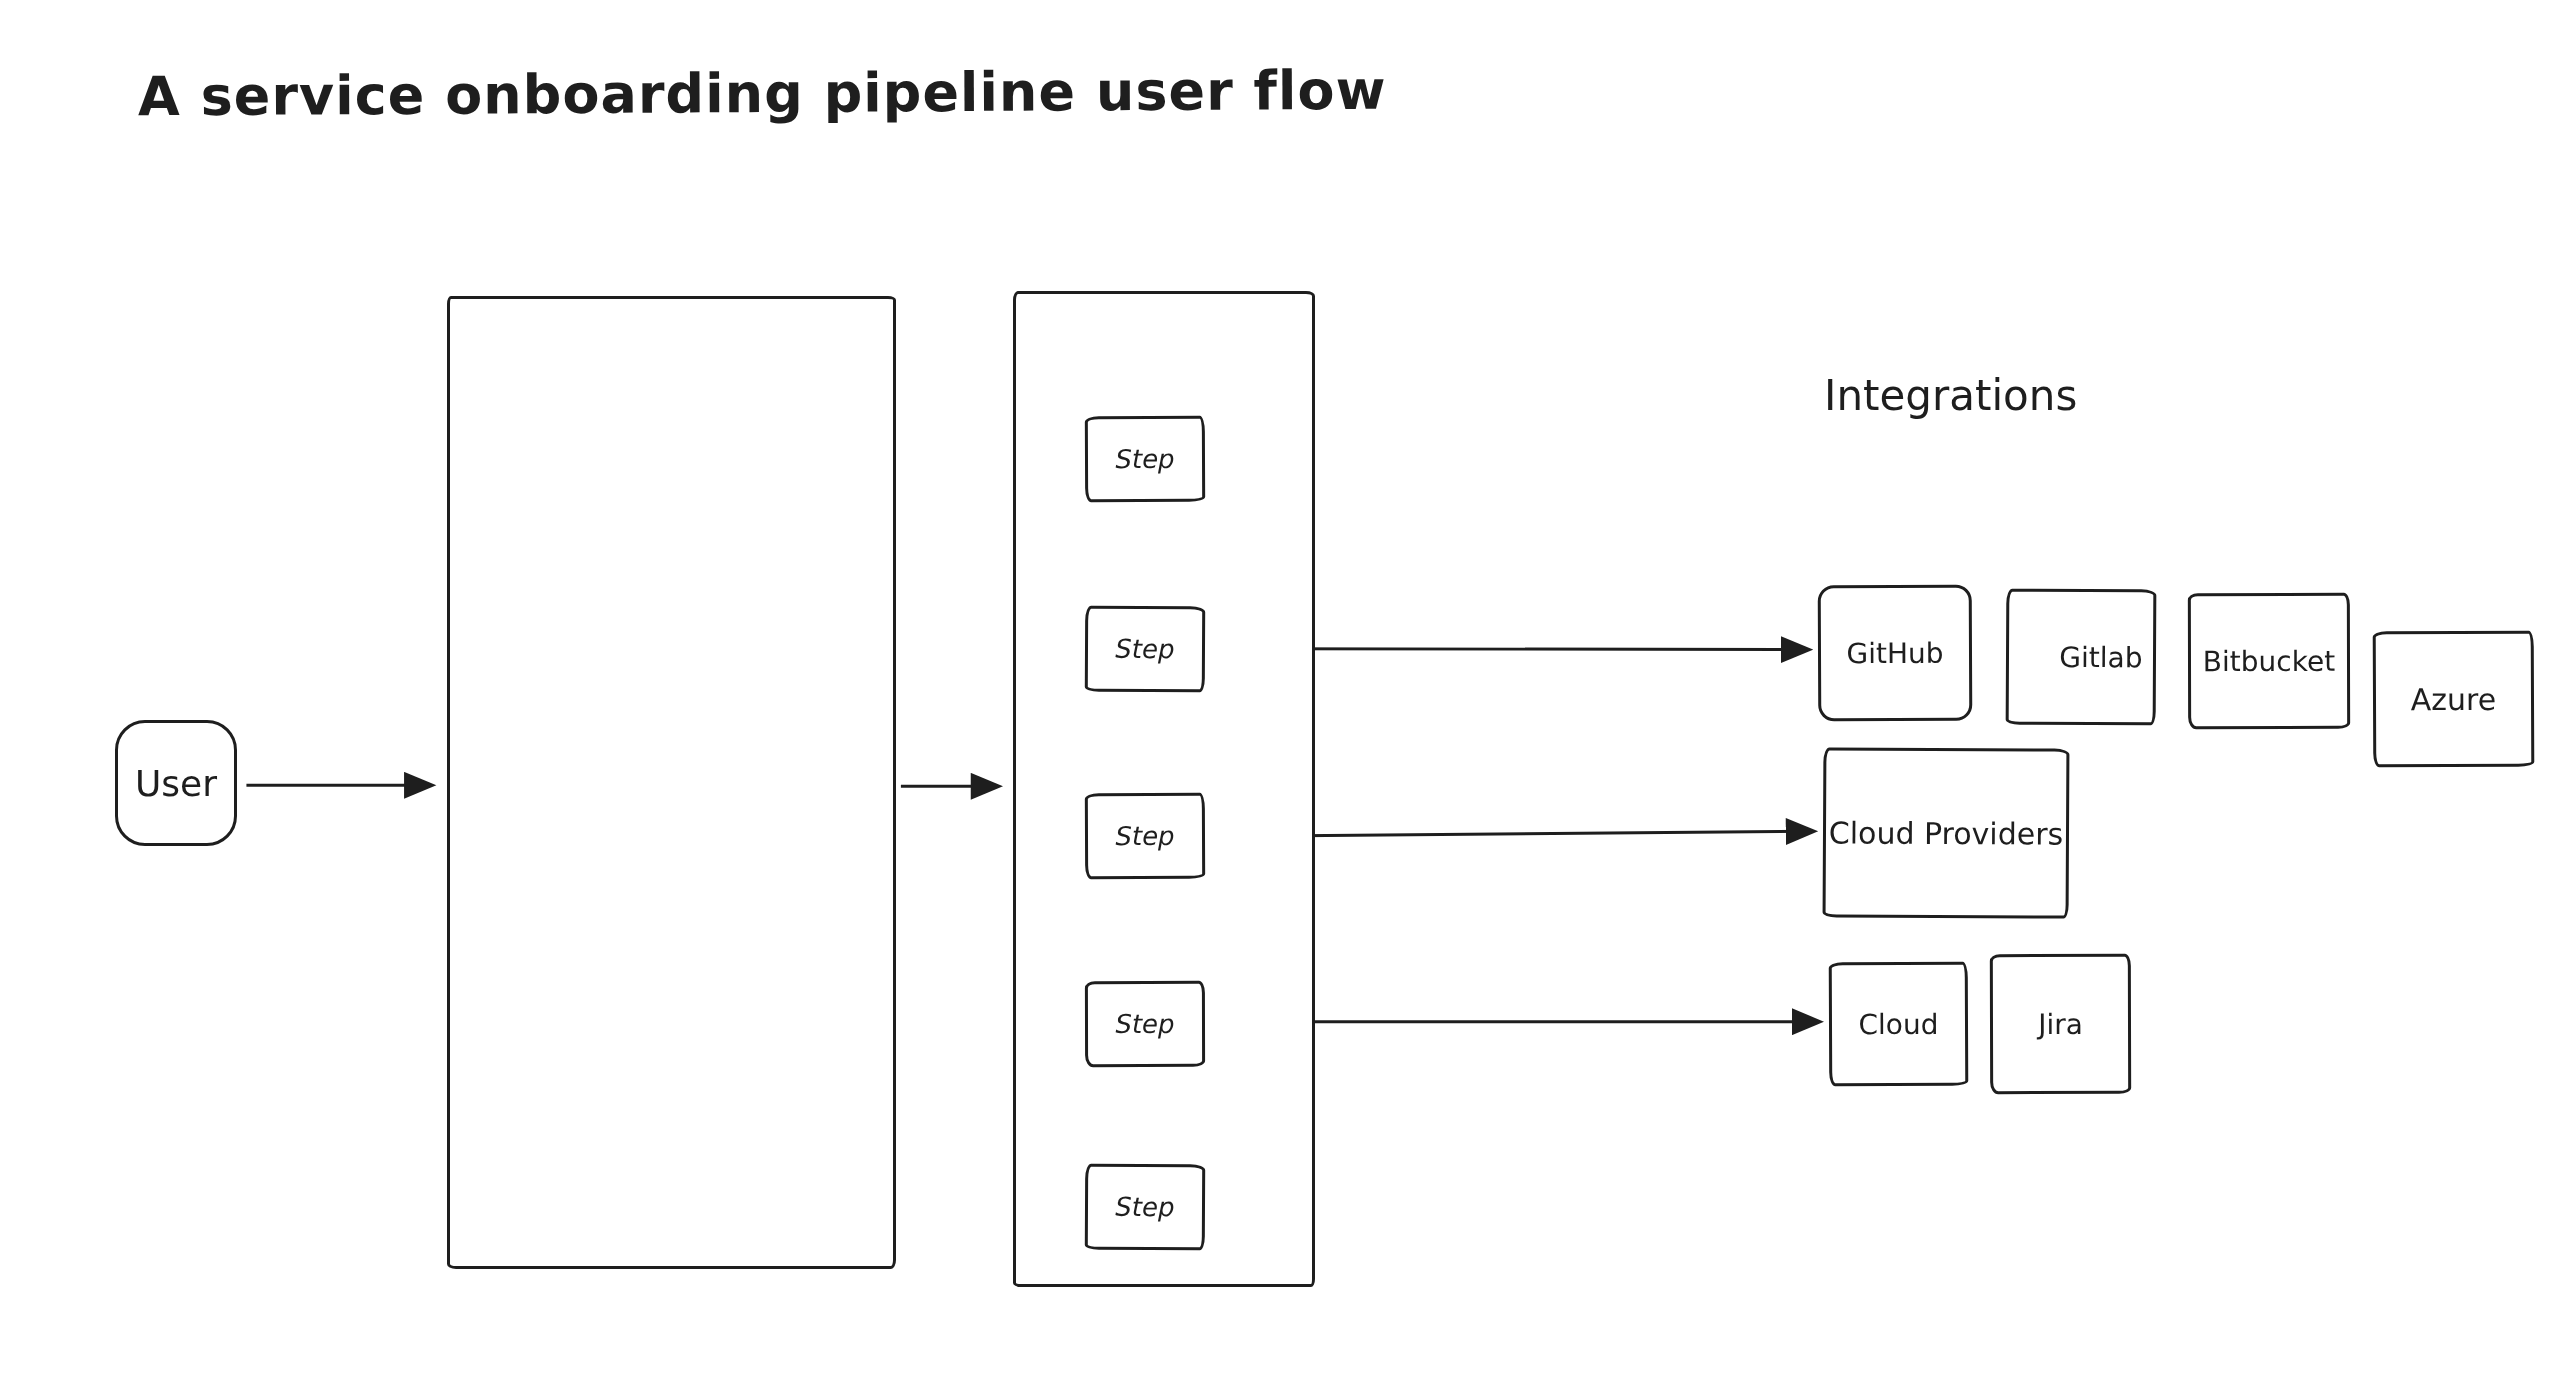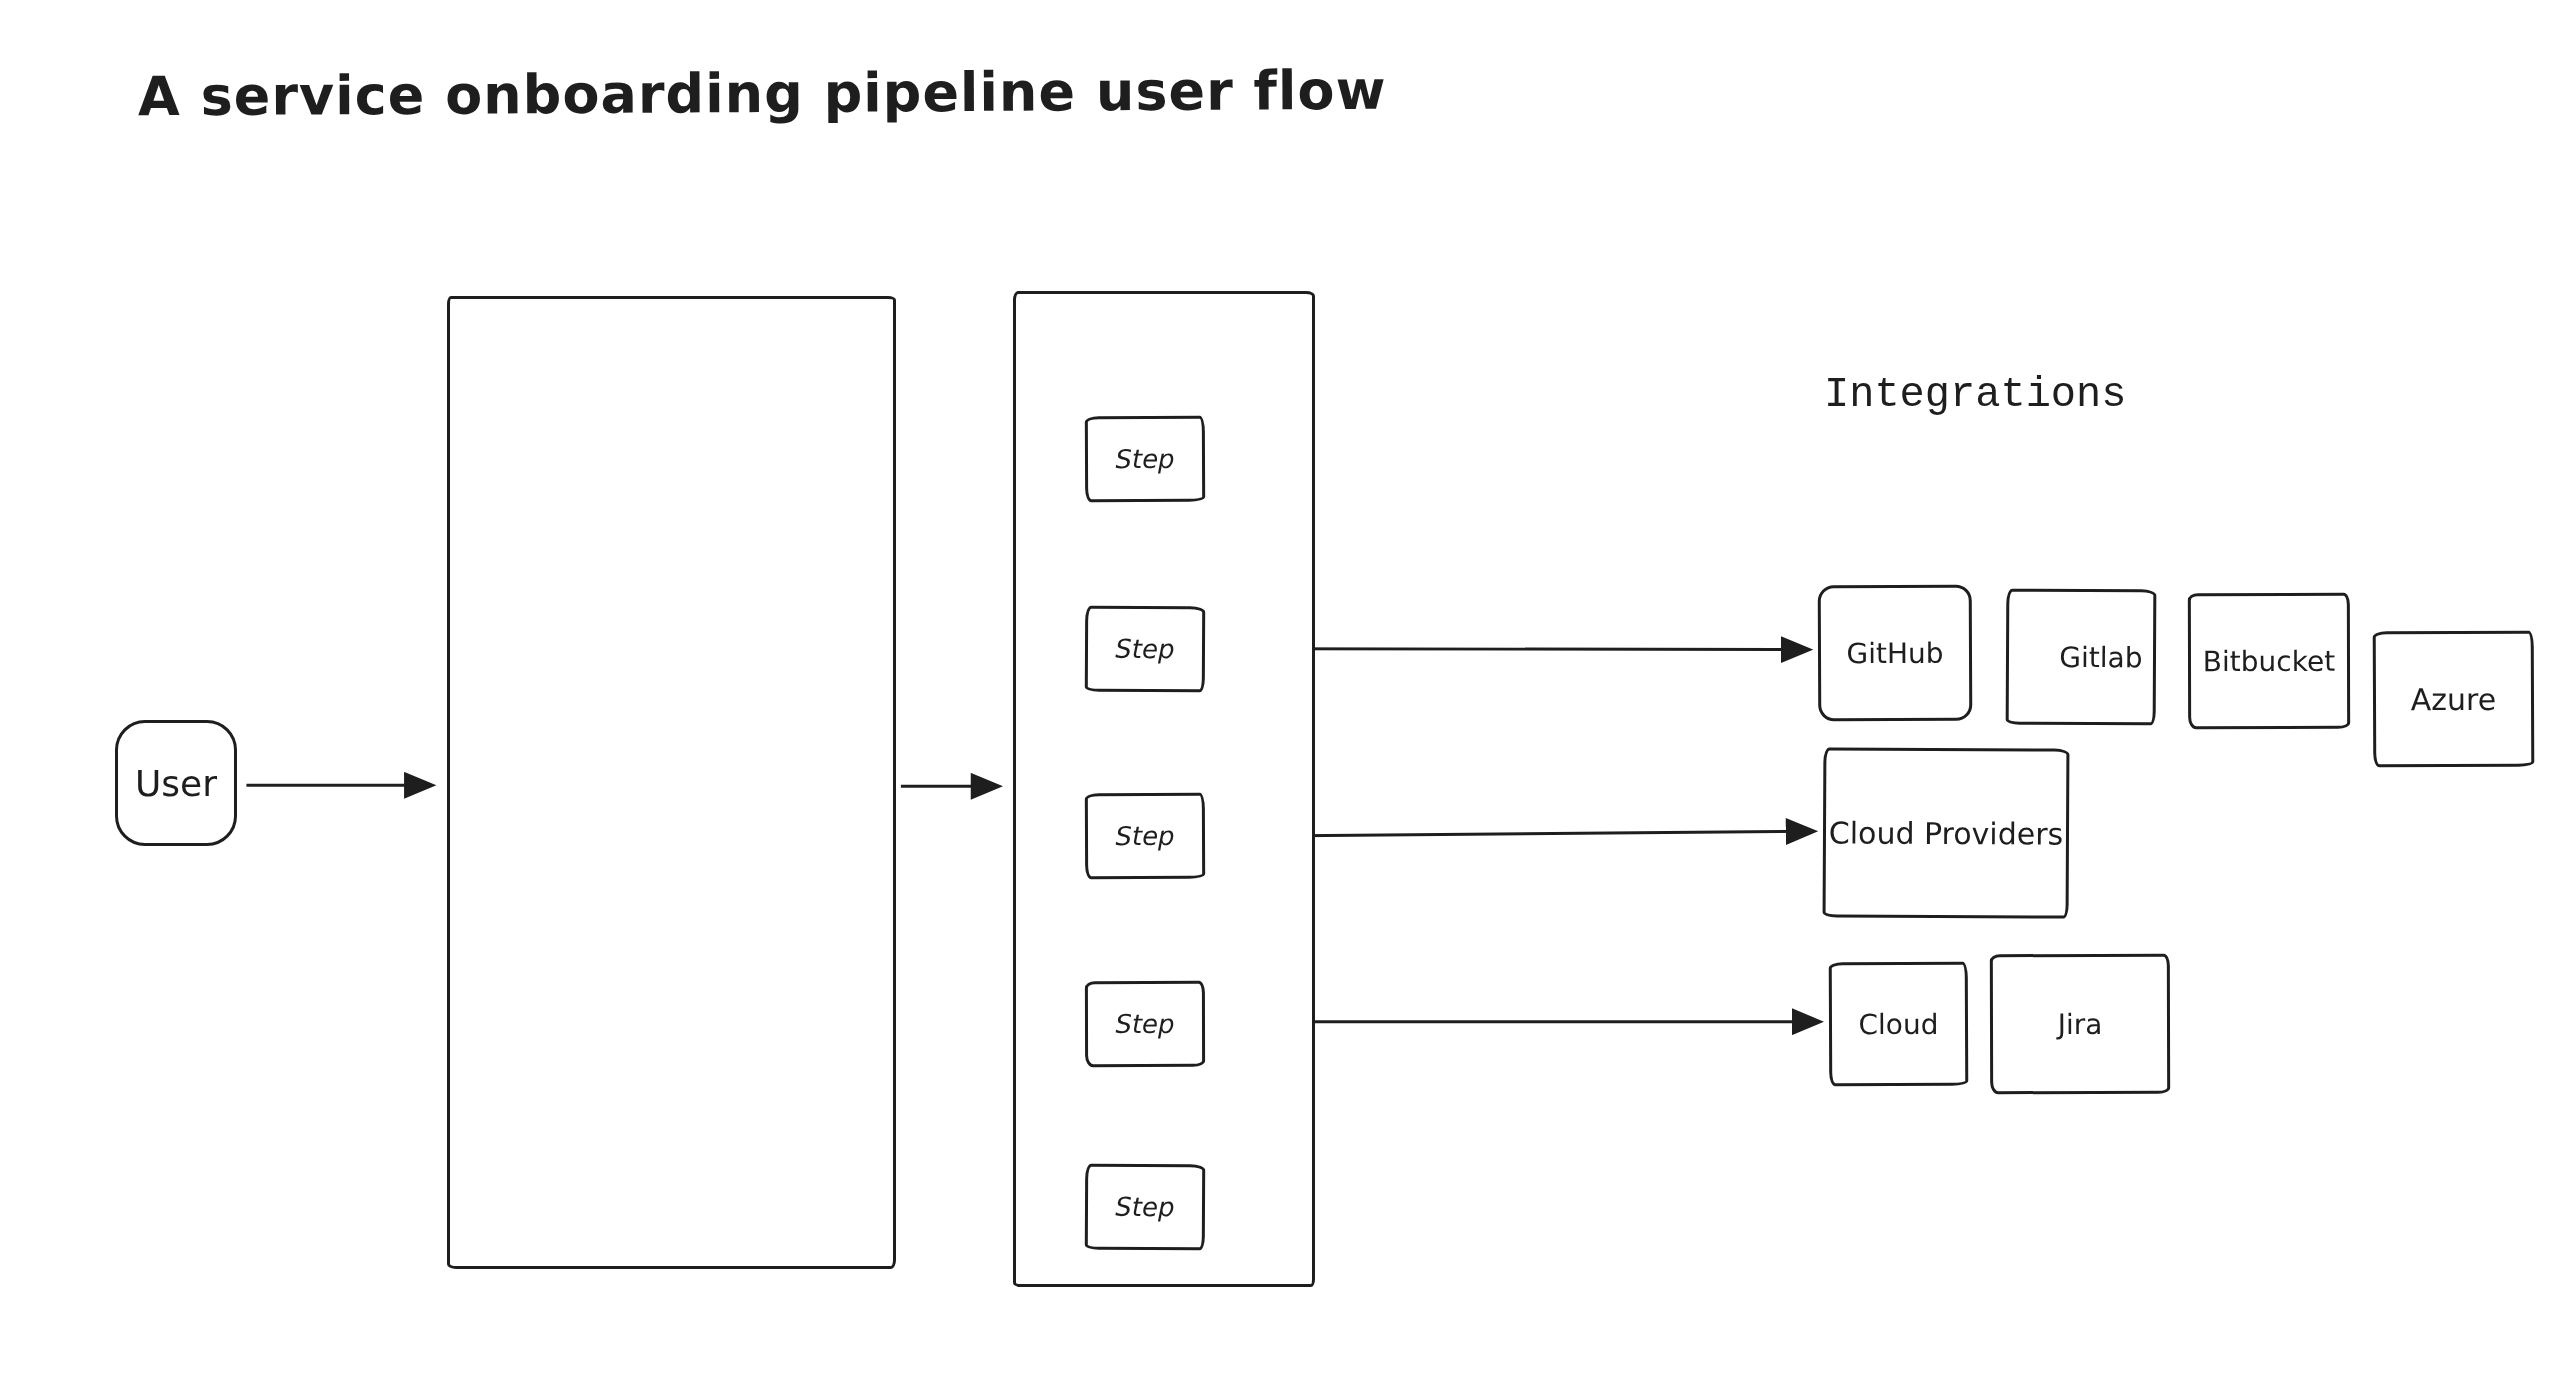--- a/index.html
+++ b/index.html
@@ -70,30 +70,29 @@
     font-style:italic;
   }
   #step-1{top:416px;}
   #step-2{top:606px;}
   #step-3{top:793px;}
   #step-4{top:981px;}
   #step-5{top:1164px;}
   #integrations-heading{
     left:1824px;top:371px;
     font-size:42px;
-    font-family:Liberation Mono, monospace;
   }
   .int-box{font-size:28px;}
   #github-node   {left:1818px;top:585px;width:154px;height:136px;border-radius:16px;}
   #gitlab-node   {left:2006px;top:589px;width:150px;height:136px;padding-left:40px;}
   #bitbucket-node{left:2188px;top:593px;width:162px;height:136px;text-align:right;}
   #azure-node    {left:2373px;top:583px;width:161px;height:136px;font-size:30px;margin-top:48px;}
   #cloud-node    {left:1823px;top:748px;width:246px;height:170px;font-size:30px;}
   #slack-node    {left:1829px;top:962px;width:139px;height:124px;}
-  #jira-node     {left:1990px;top:954px;width:180px;height:140px;}
+  #jira-node     {left:1990px;top:954px;width:141px;height:140px;}
   #edges{
     position:absolute;left:0;top:0;width:2576px;height:1401px;
     z-index:1;
   }
   #edges line{stroke:var(--stroke);stroke-width:3;}
 </style>
 </head>
 <body>
 
 <div id="canvas">

